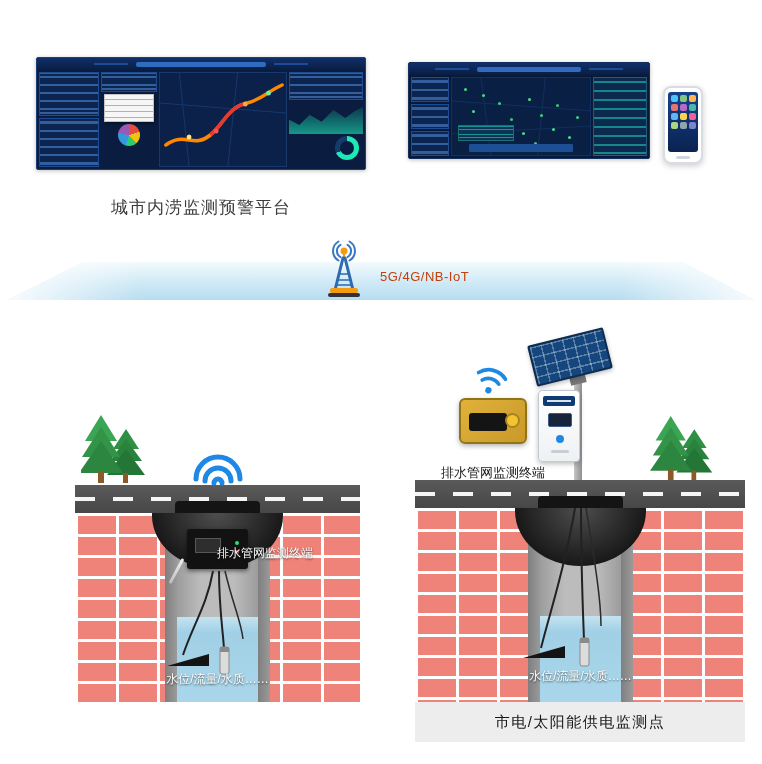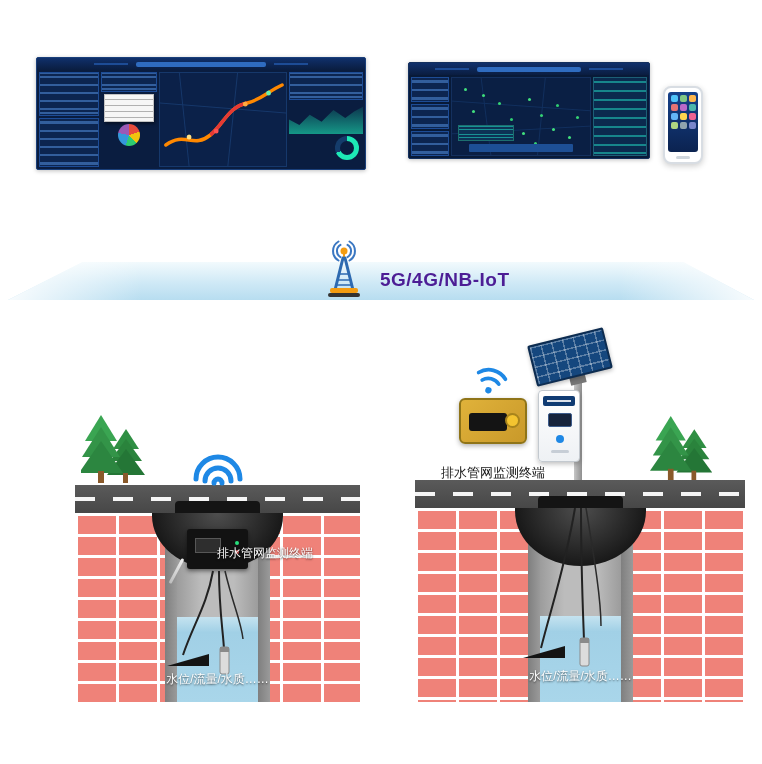--- a/index.html
+++ b/index.html
@@ -70,21 +70,21 @@
 #lblPlatL{left:36px;top:196px;width:330px}
 #lblPlatR{left:408px;top:196px;width:242px}
 
 
 #band{position:absolute;left:8px;top:262px;width:746px;height:38px;
   background:linear-gradient(to bottom,#f2fafd 0%,#cfe9f6 55%,#b7ddf0 100%);
   clip-path:polygon(10% 0,90.5% 0,100% 100%,0 100%)}
 #band::after{content:"";position:absolute;inset:0;
   background:linear-gradient(to right,rgba(255,255,255,.9),rgba(255,255,255,0) 18%,rgba(255,255,255,0) 82%,rgba(255,255,255,.9))}
 #tower{position:absolute;left:322px;top:238px;width:44px;height:60px}
-#lblNet{position:absolute;left:380px;top:269px;font-size:19px;color:#4c1d95;letter-spacing:.5px;font-weight:700}
+#lblNet{position:absolute;left:380px;top:269px;font-size:13px;color:#c2410c;letter-spacing:.5px;font-weight:400}
 
 
 .site{position:absolute}
 #siteL{left:75px;top:415px;width:285px;height:327px}
 #siteR{left:415px;top:332px;width:330px;height:410px}
 .trees{position:absolute}
 #treesL{left:6px;top:0;width:66px;height:70px}
 #treesR{left:235px;top:84px;width:66px;height:66px}
 .road{position:absolute;left:0;width:100%;height:28px;background:linear-gradient(#5a5a5a,#474747)}
 #roadL{top:70px}
@@ -231,20 +231,21 @@
       <div class="app"></div>
         <div class="app"></div>
         <div class="app"></div>
       <div class="app"></div>
         <div class="app"></div>
         <div class="app"></div>
     </div>
     <div id="phoneHome"></div>
   </div>
 
+  <div id="lblPlatL" class="plat-lbl">城市内涝监测预警平台</div>
 
   <div id="band"></div>
   <svg id="tower" viewBox="0 0 44 60">
     <path d="M18.5 6.9 A7 7 0 0 0 18.5 19.1" stroke="#3a77c2" stroke-width="2" fill="none" stroke-linecap="round"></path>
     <path d="M16.5 3.5 A11 11 0 0 0 16.5 22.5" stroke="#3a77c2" stroke-width="2" fill="none" stroke-linecap="round"></path>
     <path d="M25.5 6.9 A7 7 0 0 1 25.5 19.1" stroke="#3a77c2" stroke-width="2" fill="none" stroke-linecap="round"></path>
     <path d="M27.5 3.5 A11 11 0 0 1 27.5 22.5" stroke="#3a77c2" stroke-width="2" fill="none" stroke-linecap="round"></path>
     <circle cx="22" cy="13" r="3.5" fill="#f39c12"></circle>
     <line x1="22" y1="16" x2="22" y2="22" stroke="#f39c12" stroke-width="2"></line>
     <path d="M13 52 L21 20 M31 52 L23 20" stroke="#2e6ab0" stroke-width="3" fill="none" stroke-linecap="round"></path>
@@ -358,15 +359,16 @@
         <path d="M166,0 C166,60 168,104 169,132" stroke="#222" stroke-width="2" fill="none"></path>
         <path d="M171,0 C180,55 186,92 186,118" stroke="#2a2a2a" stroke-width="1.5" fill="none"></path>
         <polygon points="108,150 150,138 150,150" fill="#141414"></polygon>
         <rect x="165" y="130" width="9" height="28" rx="2" fill="#dcdcdc" stroke="#8a8a8a"></rect>
         <rect x="165" y="130" width="9" height="5" fill="#8a8a8a"></rect>
       </svg>
 
       <div id="lblSensR" class="lbl-white">水位/流量/水质……</div>
     </div>
 
+    <div id="capR" class="caption">市电/太阳能供电监测点</div>
   </div>
 
 </div>
 
 </body></html>

